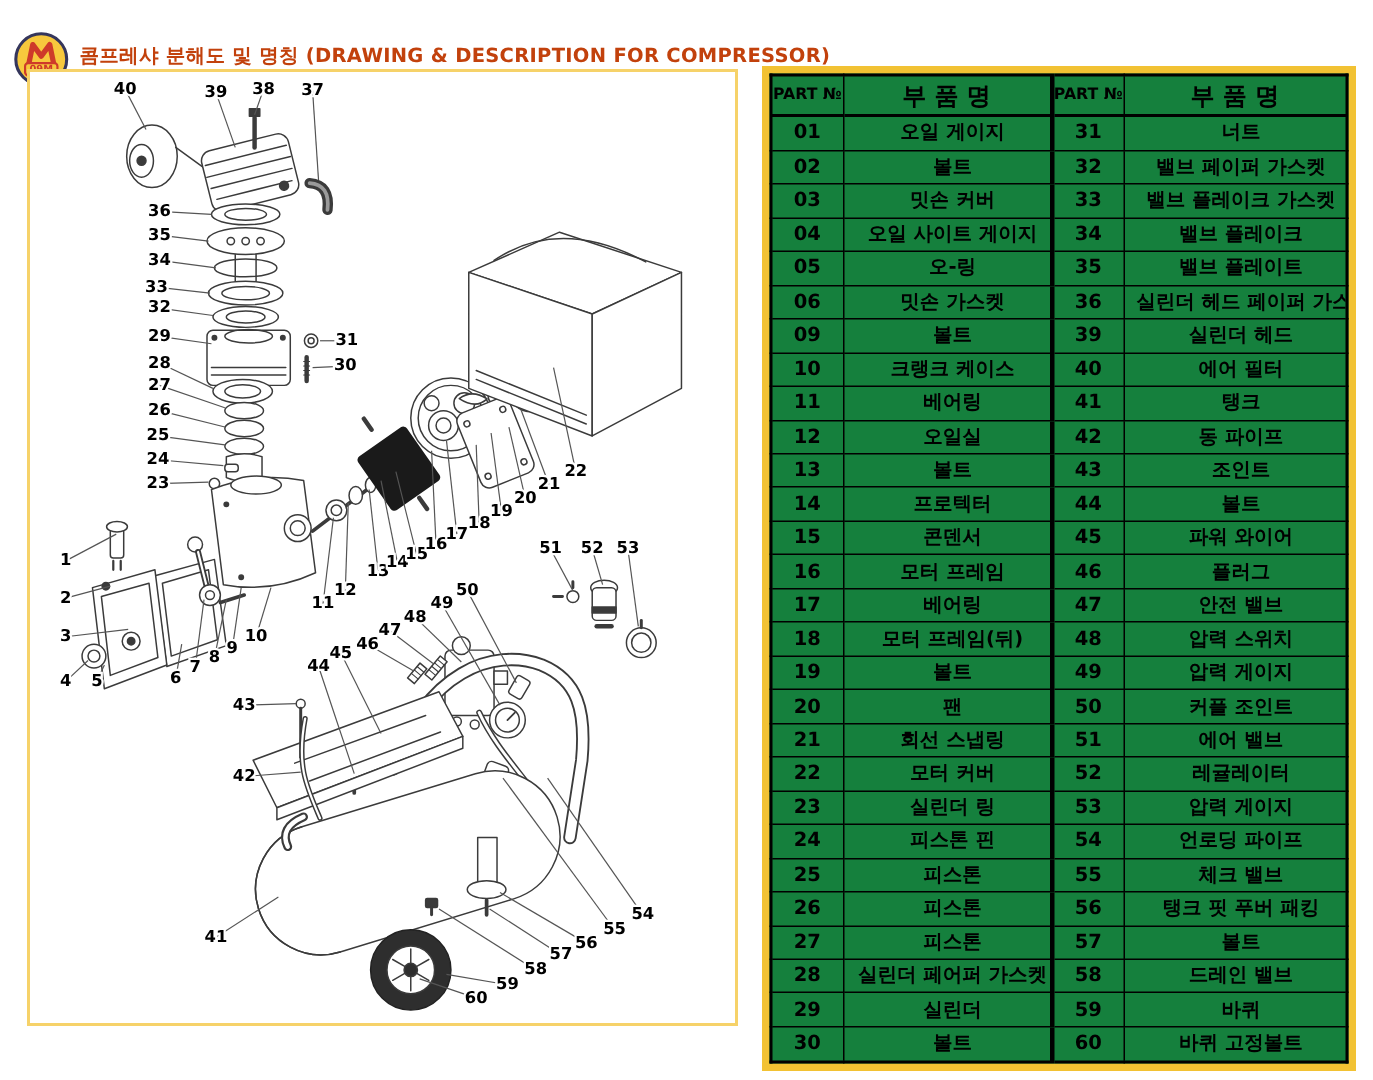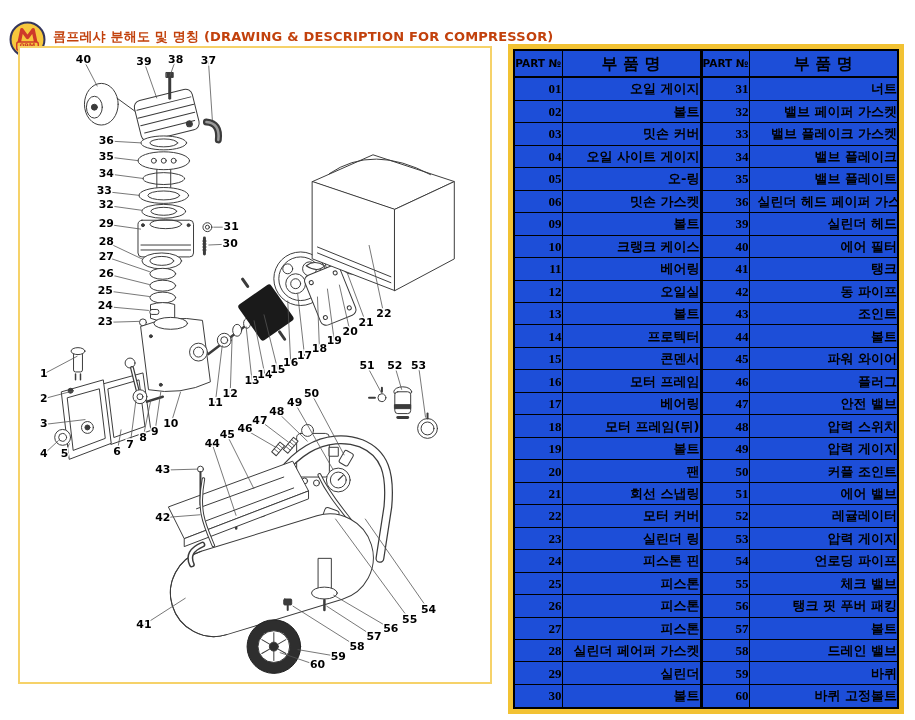--- a/index.html
+++ b/index.html
@@ -22,35 +22,35 @@
   .drawing-panel svg{display:block;width:100%;height:100%;}
   .art{stroke:#3b3b3b;fill:none;stroke-width:1;stroke-linejoin:round;stroke-linecap:round;}
   .callouts line{stroke:#555;stroke-width:.8;}
   .callouts text{
     font-family:"DejaVu Sans",sans-serif;font-size:11px;font-weight:bold;fill:#000;
     stroke:#fff;stroke-width:3px;paint-order:stroke;text-anchor:middle;dominant-baseline:middle;
   }
   
   .table-panel{
     position:absolute;left:508px;top:44px;width:396px;height:670px;
-    border:5px solid #F2C233;background:#1d4ed8;box-sizing:border-box;
+    border:5px solid #F2C233;background:#15803d;box-sizing:border-box;
   }
   table.parts{
     width:100%;height:100%;border-collapse:collapse;table-layout:fixed;
     border:2px solid #000;
   }
   table.parts th,table.parts td{
     border:1px solid #000;color:#000;font-weight:bold;overflow:hidden;white-space:nowrap;
     padding:0;line-height:1;
   }
   table.parts th{font-size:16px;height:25px;border-bottom:2px solid #000;}
   table.parts th.no{font-size:10.5px;}
   table.parts td{font-size:13px;}
-  table.parts td.no{text-align:right;font-family:Liberation Serif, serif;}
-  table.parts td.name{text-align:right;padding-left:8px;}
+  table.parts td.no{text-align:center;}
+  table.parts td.name{text-align:center;padding-left:8px;}
   table.parts th:nth-child(3),table.parts td:nth-child(3){border-left:3px solid #000;}
   col.c-no{width:48px;} col.c-name1{width:139px;} col.c-name2{width:auto;}
 </style>
 </head>
 <body>
 
 <div class="page-header">
   <svg class="brand-logo" viewBox="0 0 36 36">
     <circle cx="18" cy="18" r="16.5" fill="#F7C83D" stroke="#35365c" stroke-width="2"></circle>
     <path d="M9.5 23 L12.5 8.5 L18 16 L23.5 8.5 L26.5 23" fill="none" stroke="#CE3A2A" stroke-width="3.4" stroke-linejoin="round" stroke-linecap="round"></path>

